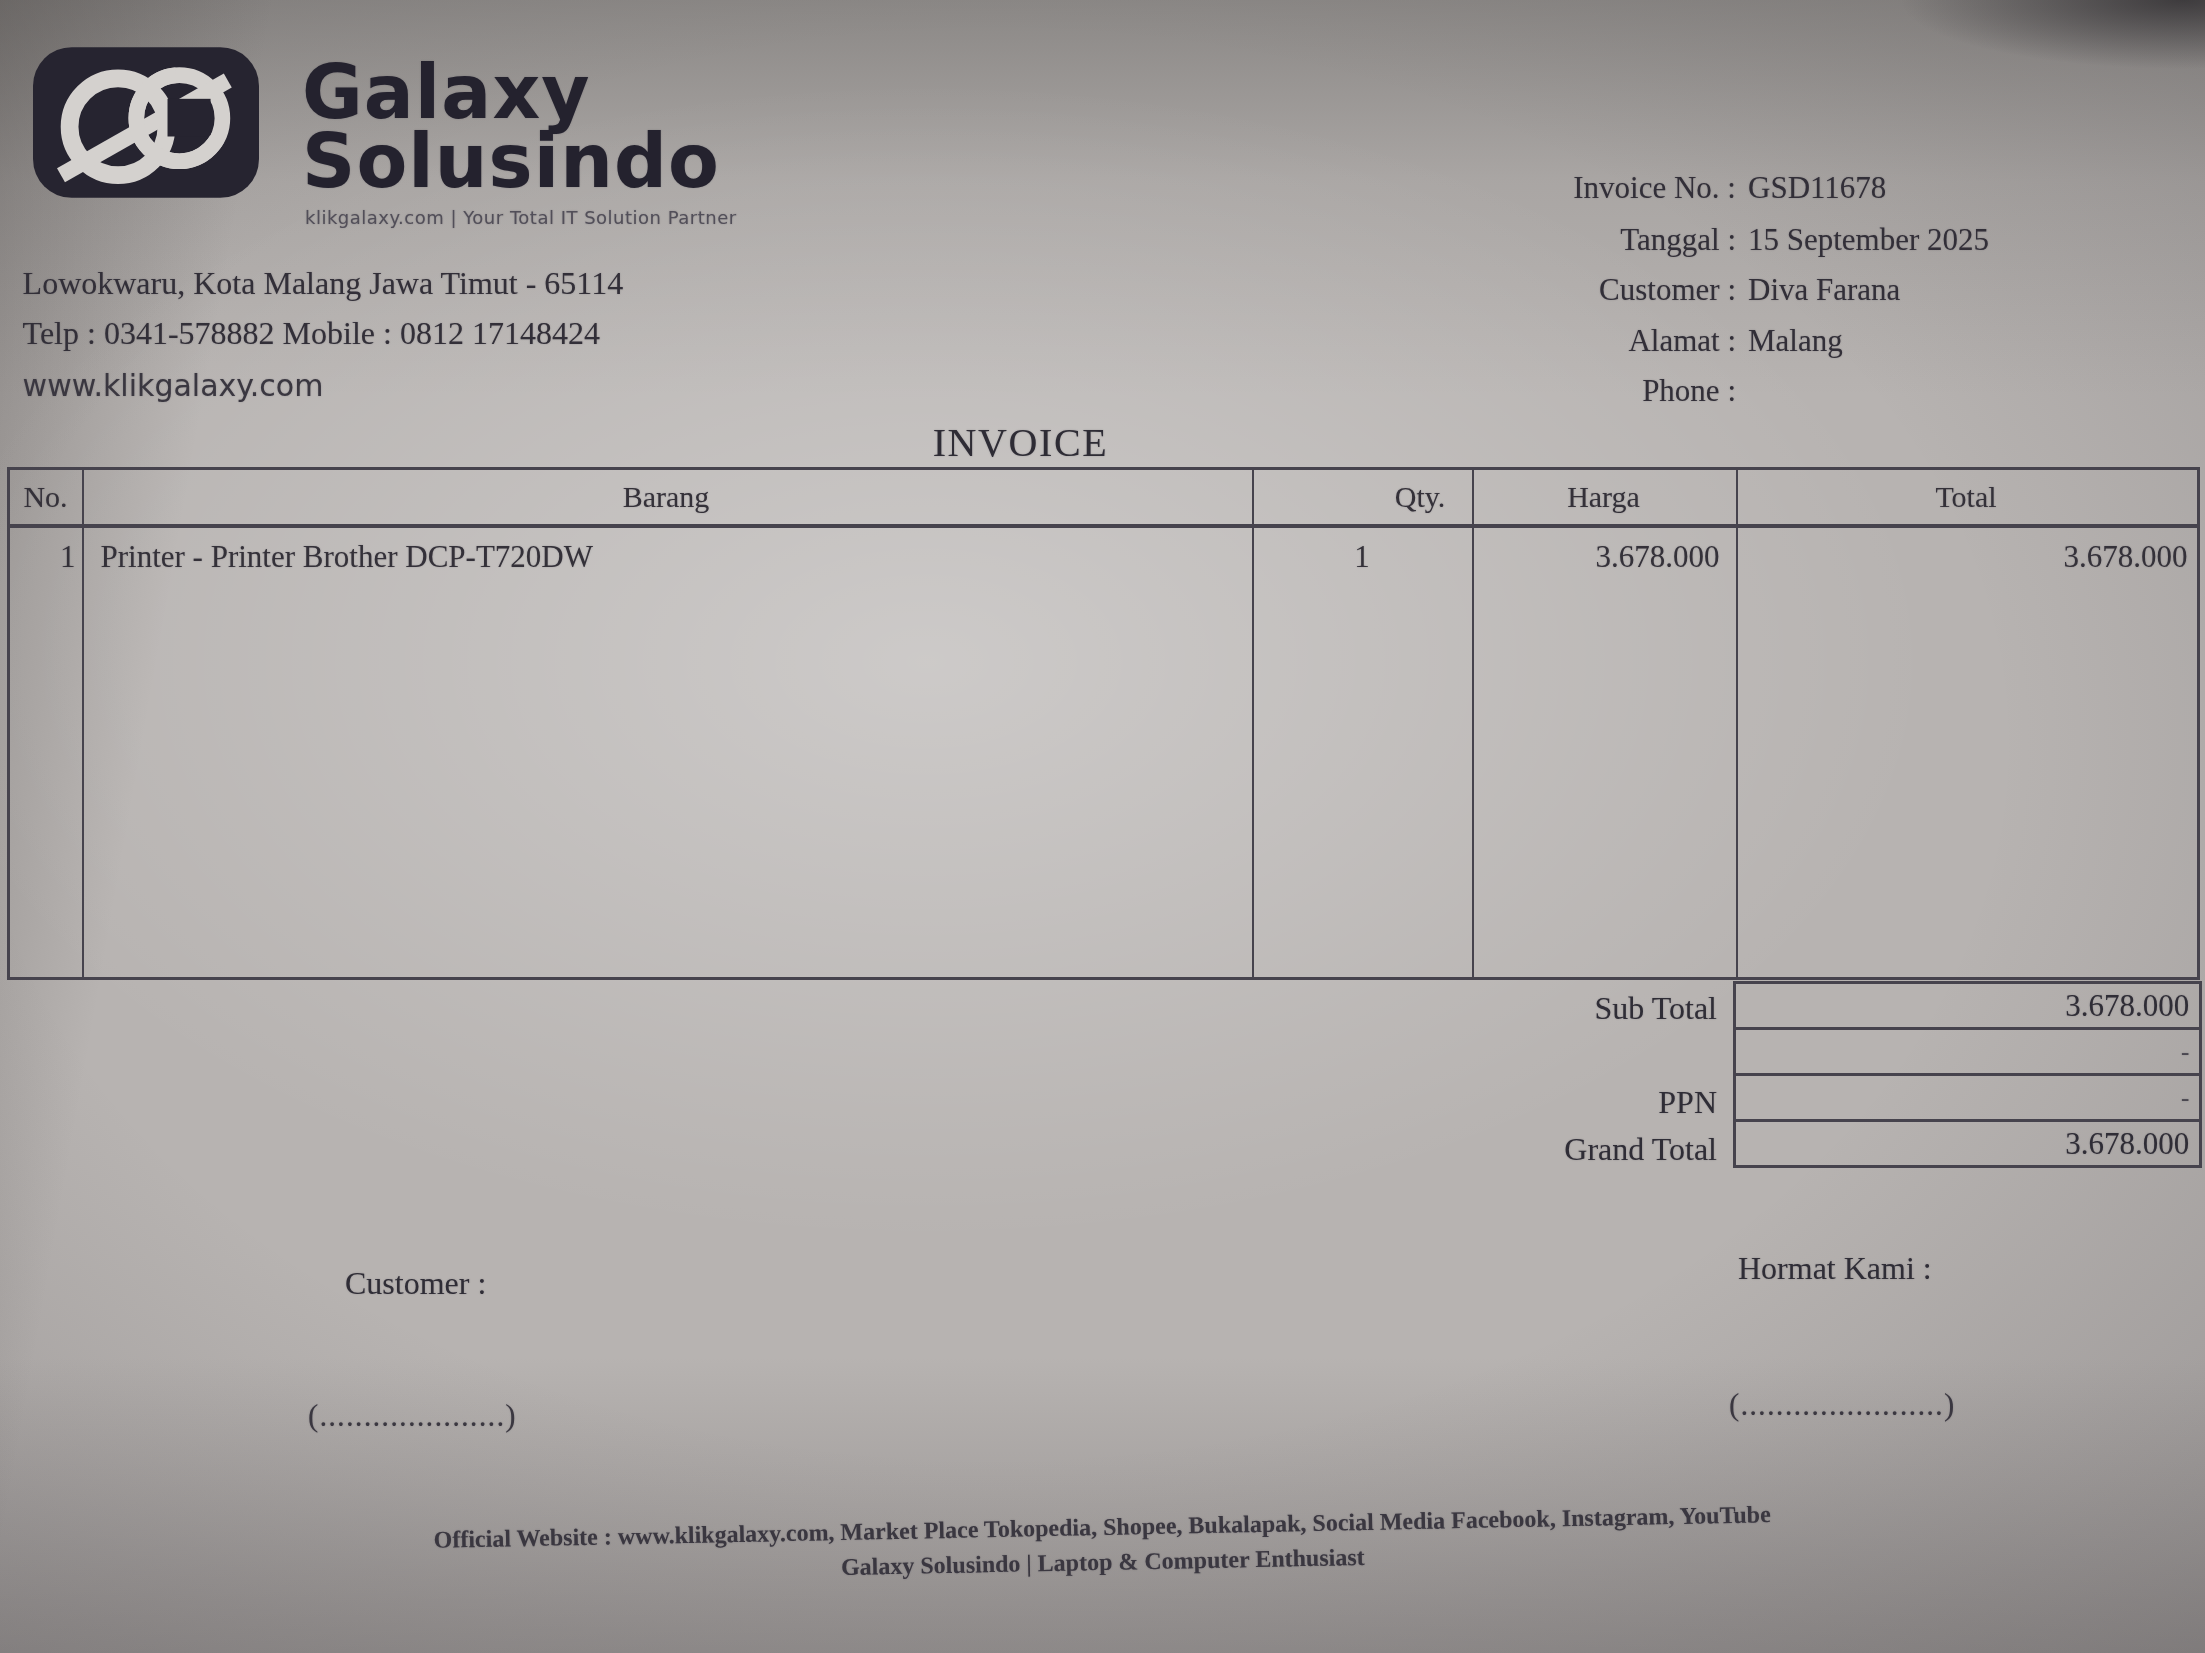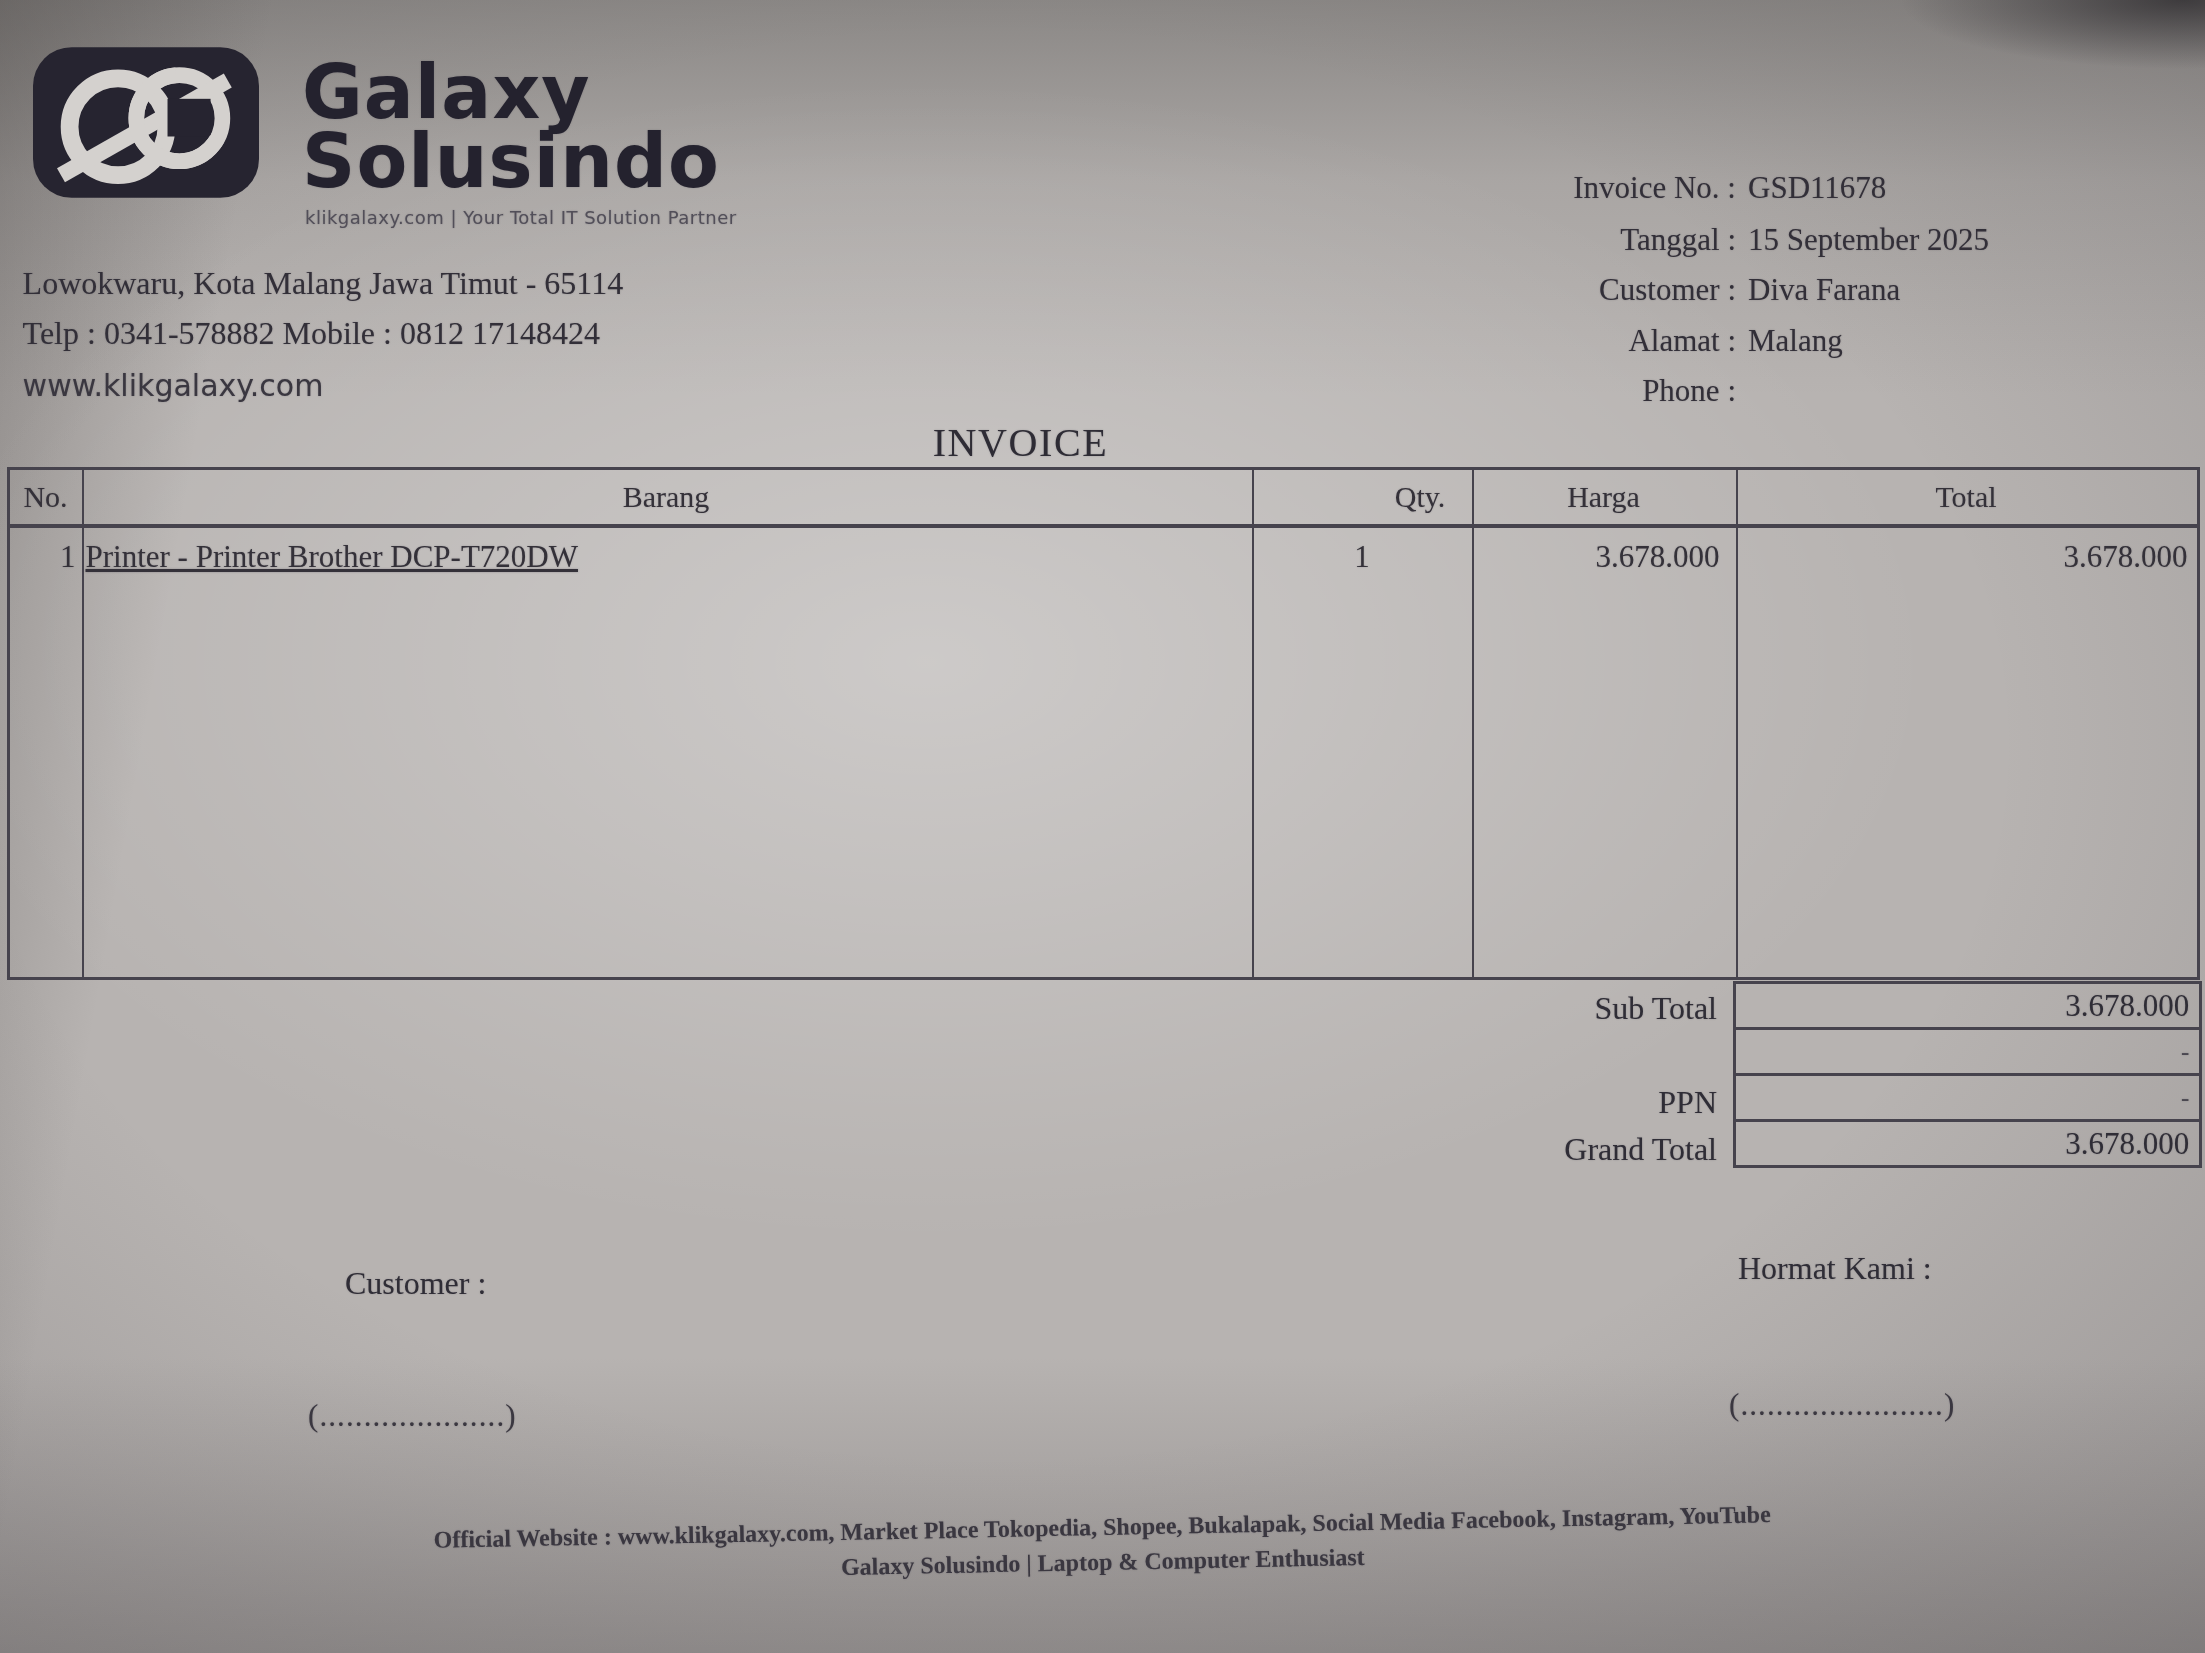--- a/index.html
+++ b/index.html
@@ -117,21 +117,21 @@
       <div class="vline" style="left:1726px;"></div>
       <div class="thead-line"></div>
 
       <div class="th" style="left:0;width:72px;">No.</div>
       <div class="th" style="left:72px;width:1169px;">Barang</div>
       <div class="th" style="left:1275px;width:239px;padding-left:16px;">Qty.</div>
       <div class="th" style="left:1462px;width:264px;">Harga</div>
       <div class="th" style="left:1726px;width:461px;">Total</div>
 
       <div class="td" style="left:0;width:66px;text-align:right;">1</div>
-      <div class="td" style="left:76px;text-decoration:underline;">Printer - Printer Brother DCP-T720DW</div>
+      <div class="td" style="left:91px;">Printer - Printer Brother DCP-T720DW</div>
       <div class="td" style="left:1242px;width:221px;text-align:center;">1</div>
       <div class="td" style="left:1462px;width:248px;text-align:right;">3.678.000</div>
       <div class="td" style="left:1726px;width:452px;text-align:right;">3.678.000</div>
     </div>
 
     <div class="tot-label" style="left:1308px;top:990px;">Sub Total</div>
     <div class="tot-label" style="left:1308px;top:1084px;">PPN</div>
     <div class="tot-label" style="left:1308px;top:1131px;">Grand Total</div>
 
     <div class="tot-stack">

